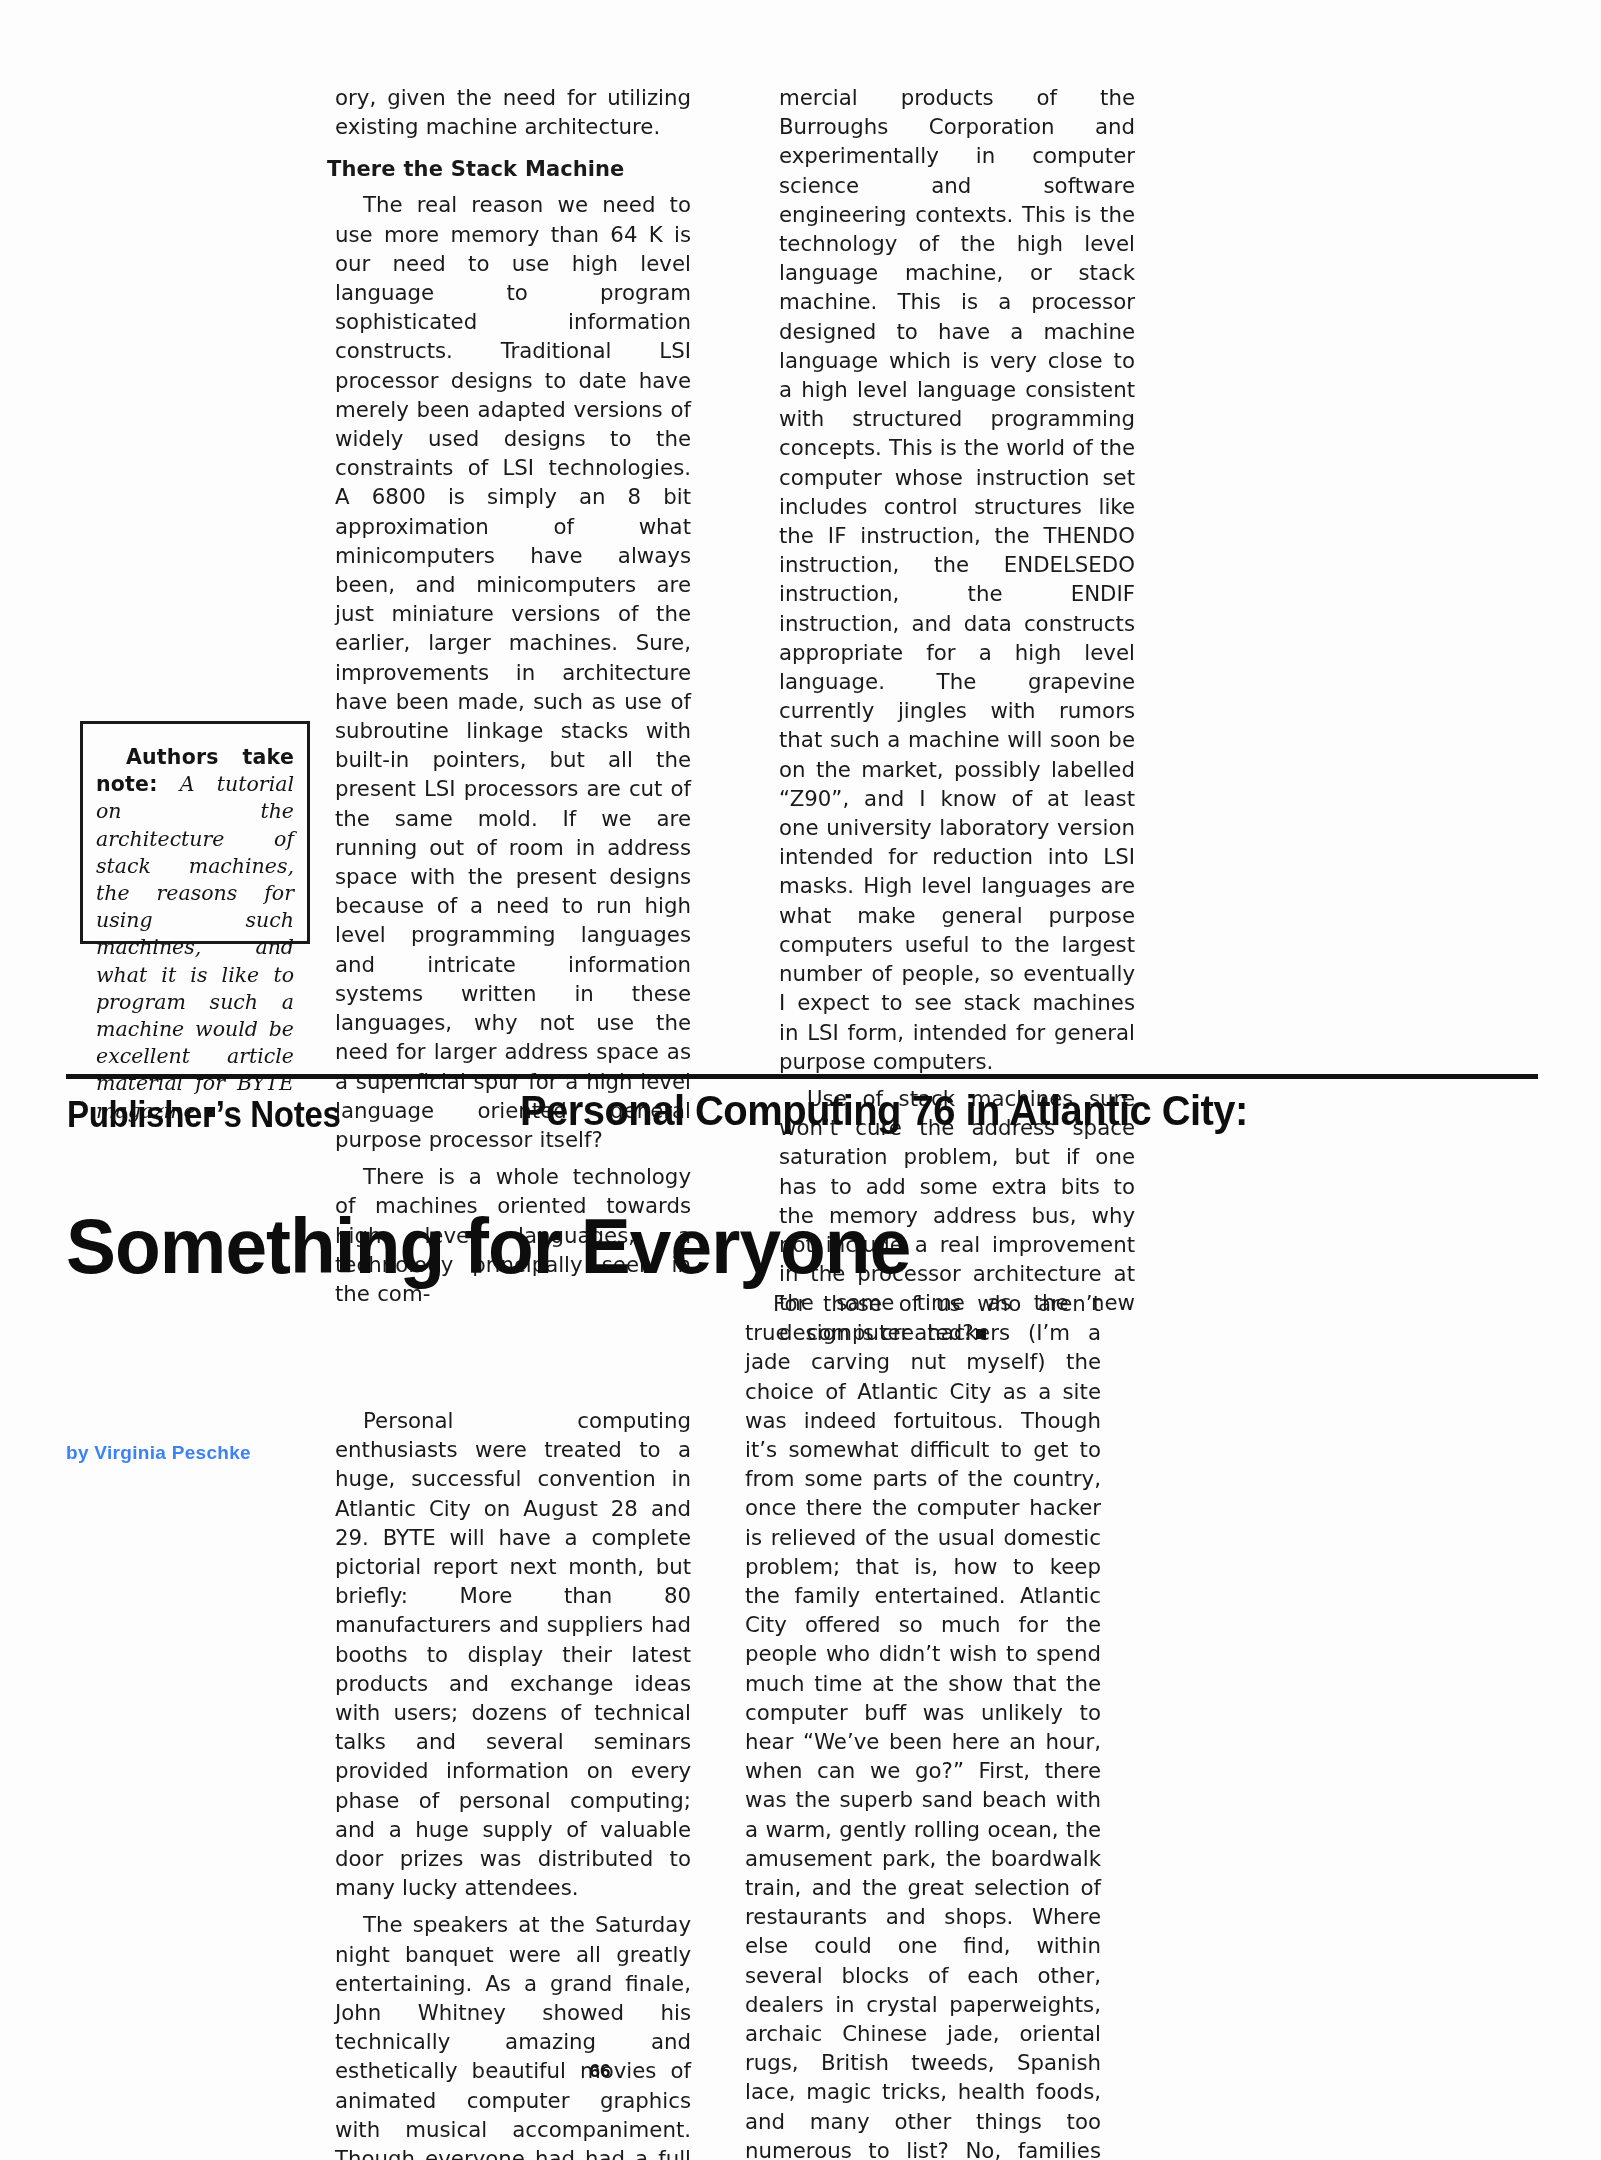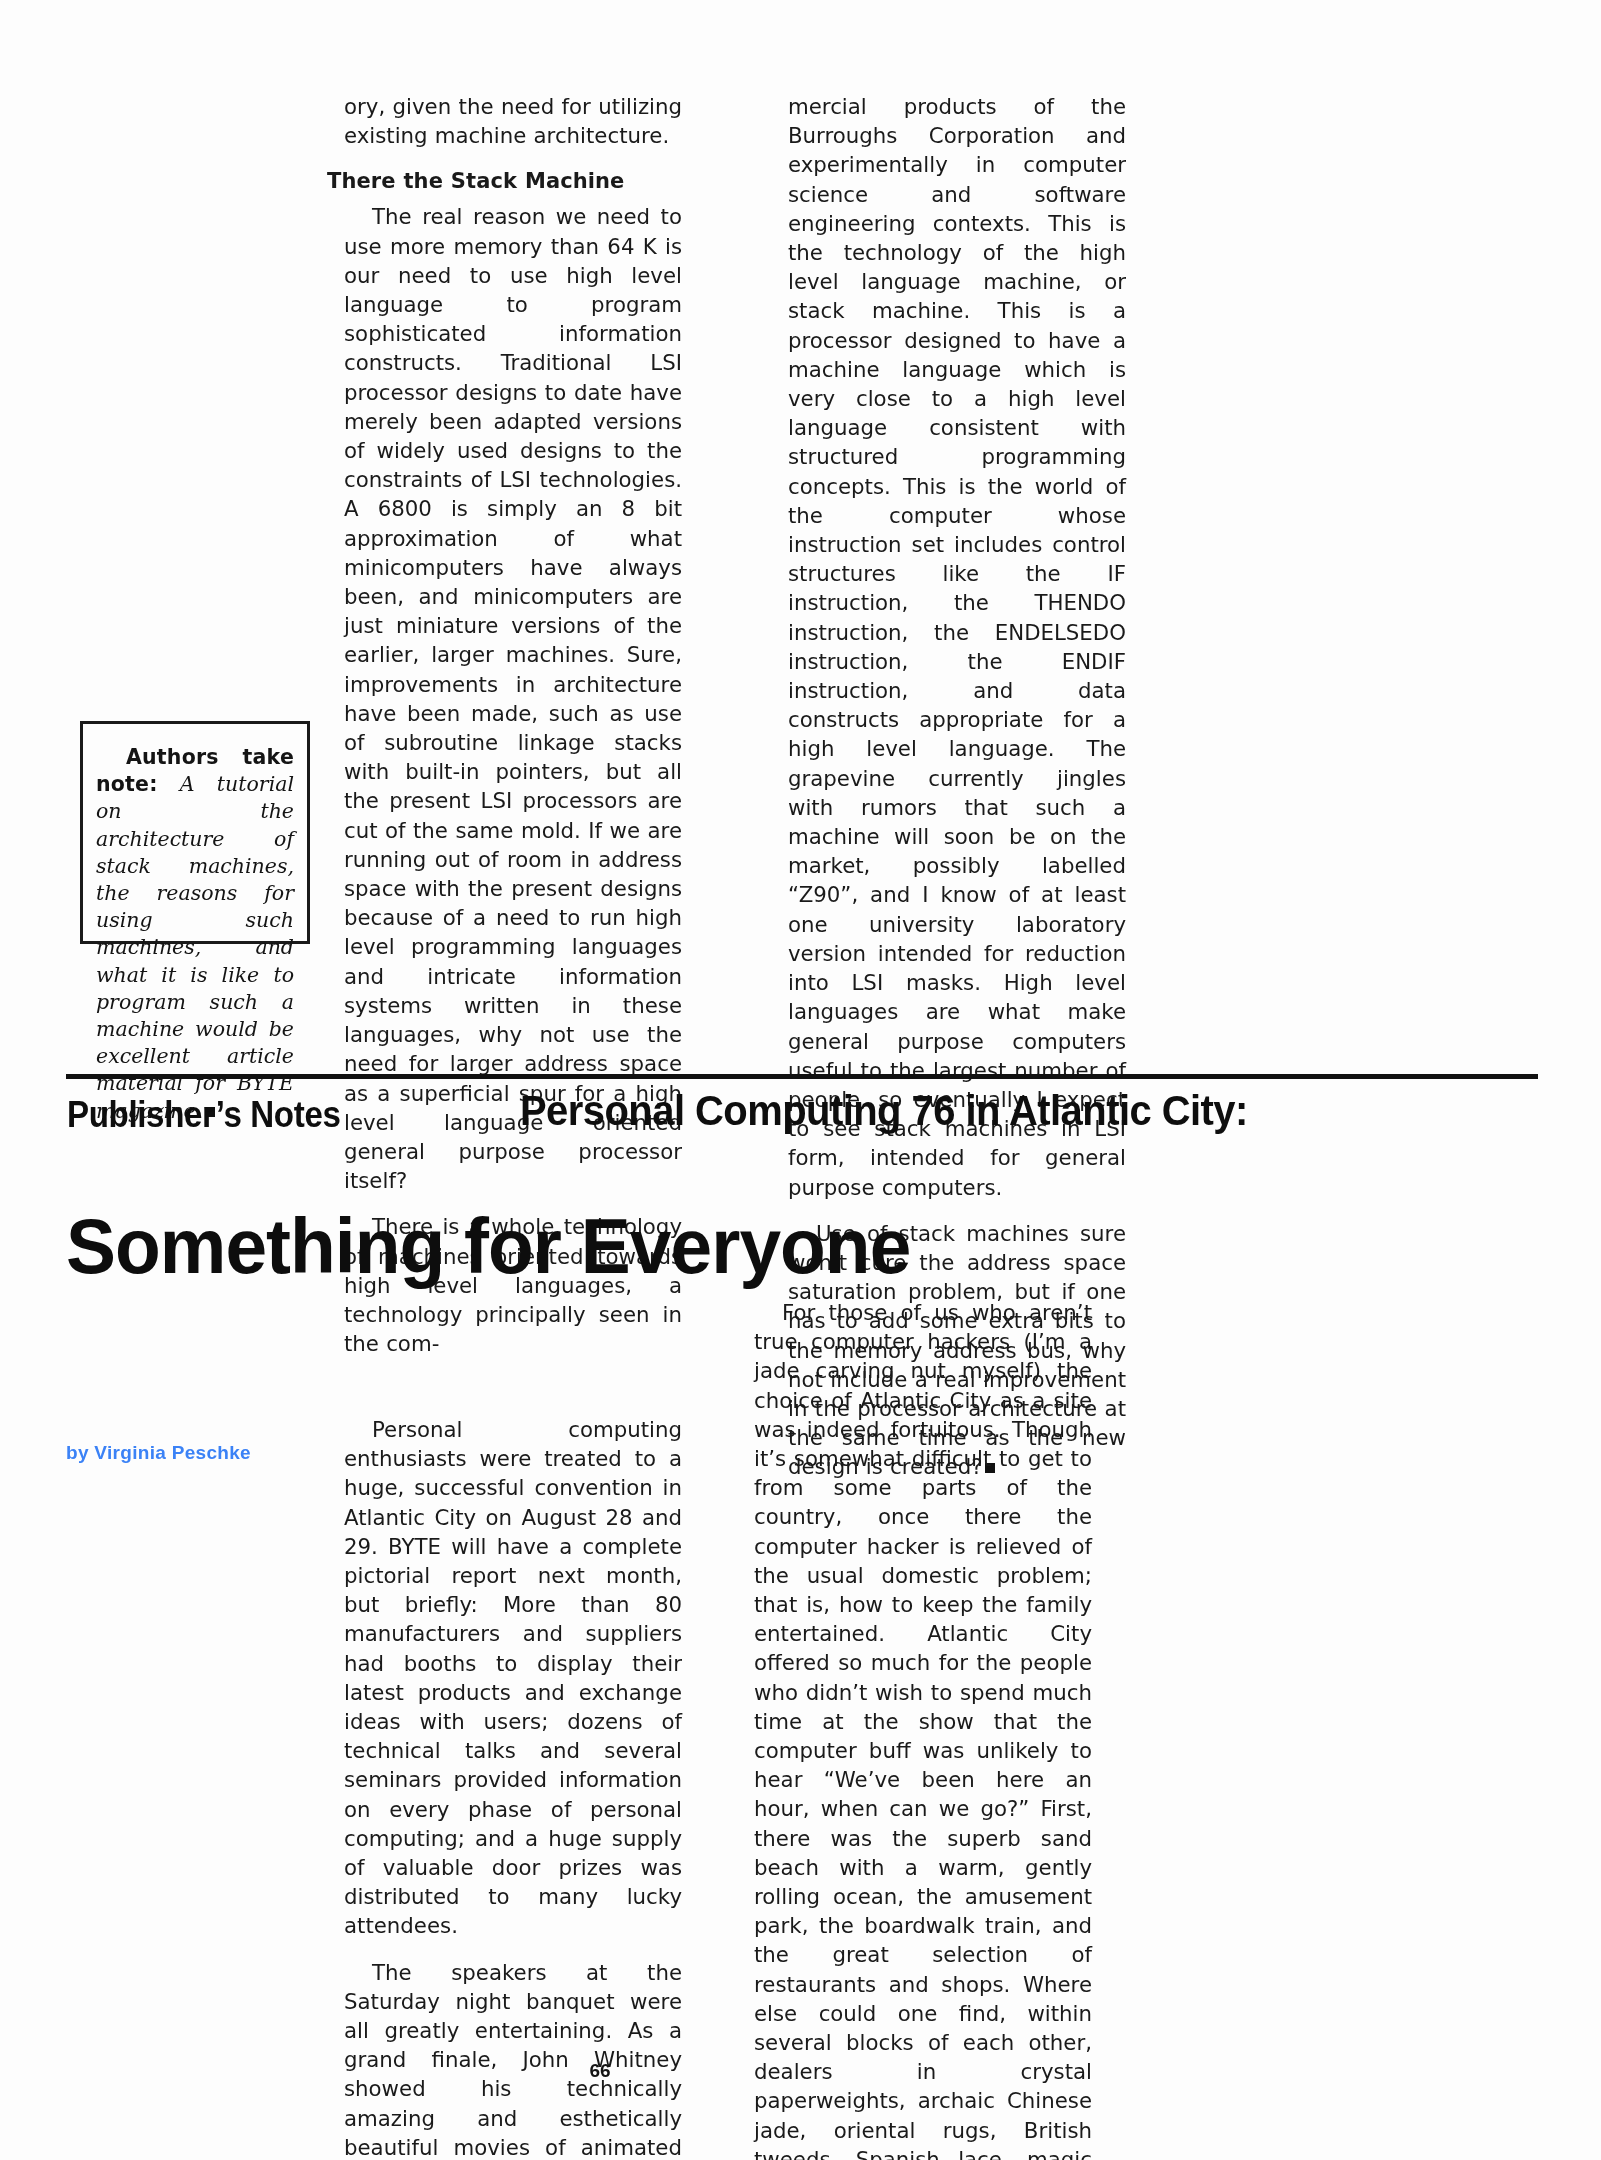--- a/index.html
+++ b/index.html
@@ -28,21 +28,21 @@
     text-align: justify;
     font-family: "DejaVu Sans", sans-serif;
     font-size: 21.3px;
     line-height: 29.2px;
     color: #1a1a1a;
     -webkit-hyphens: none;
     hyphens: none;
     word-spacing: 0.02em;
   }
   .col p {
-    margin: 17px;
+    margin: 8px;
     text-indent: 28px;
   }
   .col p.noindent { text-indent: 0; }
   .col p + p { margin-top: 0; }
 
   .subhead {
     font-weight: bold;
     font-size: 21px;
     line-height: 29px;
     text-align: left;

